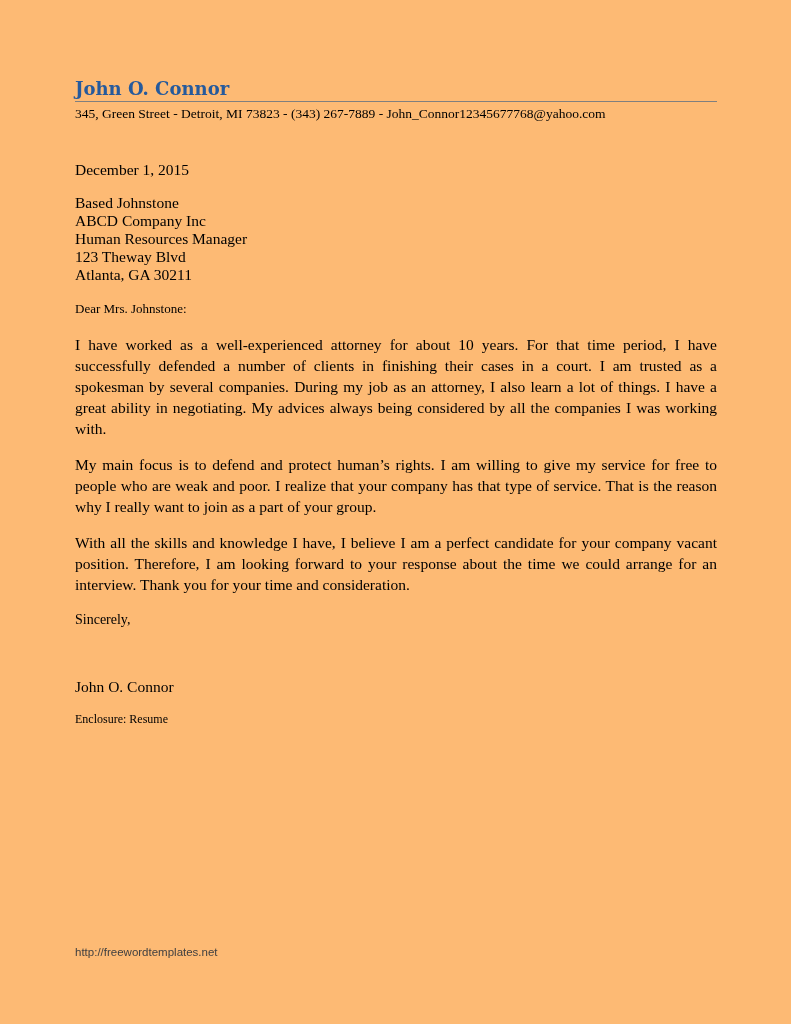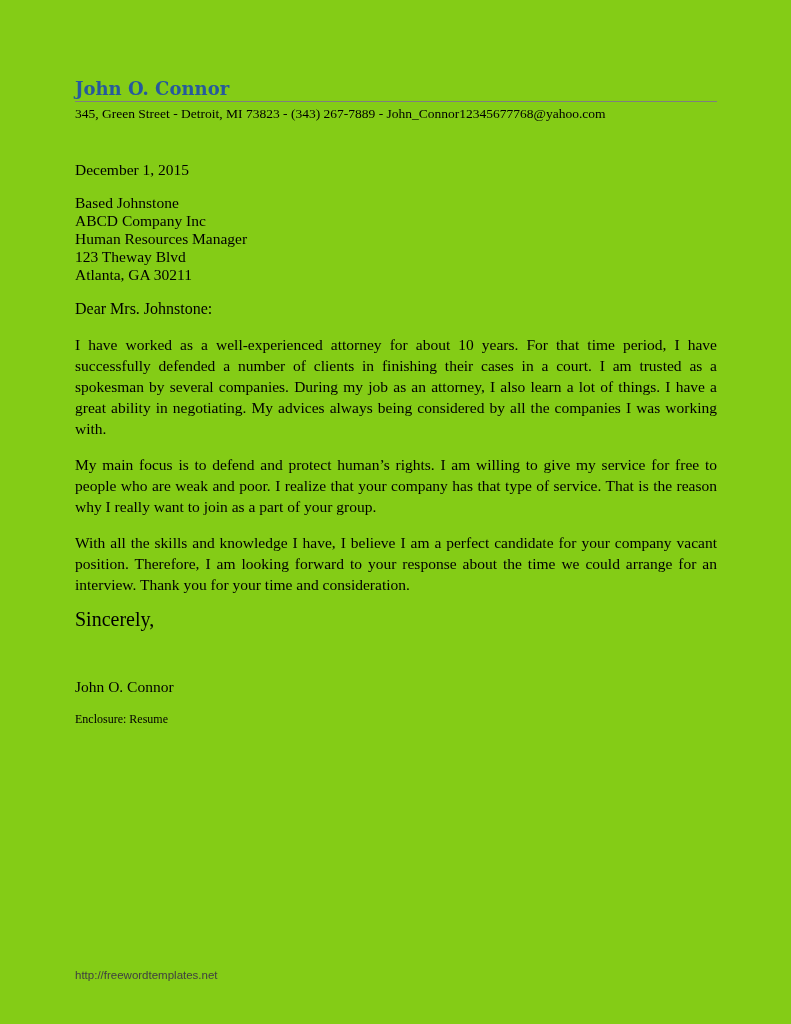--- a/index.html
+++ b/index.html
@@ -2,21 +2,21 @@
 <html><head>
 <meta charset="utf-8">
 <style>
   * { margin: 0; padding: 0; box-sizing: border-box; }
   html, body { background: #ffffff; }
   .page {
     position: relative;
     width: 791px;
     height: 1024px;
     margin: 0 auto;
-    background: #84cc16;
+    background: #fdba74;
     padding: 78px 74px 0 75px;
     font-family: "Liberation Serif", serif;
     color: #000000;
     overflow: hidden;
   }
   .sender-name {
     font-family: "DejaVu Serif", serif;
     font-weight: bold;
     font-size: 18px;
     line-height: 21px;
@@ -40,48 +40,48 @@
     font-size: 15.5px;
     line-height: 21px;
   }
   .recipient-block {
     margin-top: 14px;
     font-size: 15.5px;
     line-height: 18px;
   }
   .salutation {
     margin-top: 14px;
-    font-size: 16px;
+    font-size: 13px;
     line-height: 21px;
   }
   .body-paragraph {
     margin-top: 15px;
     font-size: 15.5px;
     line-height: 21px;
     text-align: justify;
   }
   .closing {
     margin-top: 14px;
-    font-size: 20px;
+    font-size: 14px;
     line-height: 21px;
   }
   .signature {
     margin-top: 46px;
     font-size: 15.5px;
     line-height: 21px;
   }
   .enclosure {
     margin-top: 12px;
     font-size: 12px;
     line-height: 21px;
   }
   .page-footer {
     position: absolute;
     left: 75px;
-    top: 969px;
+    top: 946px;
     font-family: "Liberation Sans", sans-serif;
     font-size: 11.5px;
     color: #404040;
   }
 </style>
 </head>
 <body>
 
 <div class="page">
 

